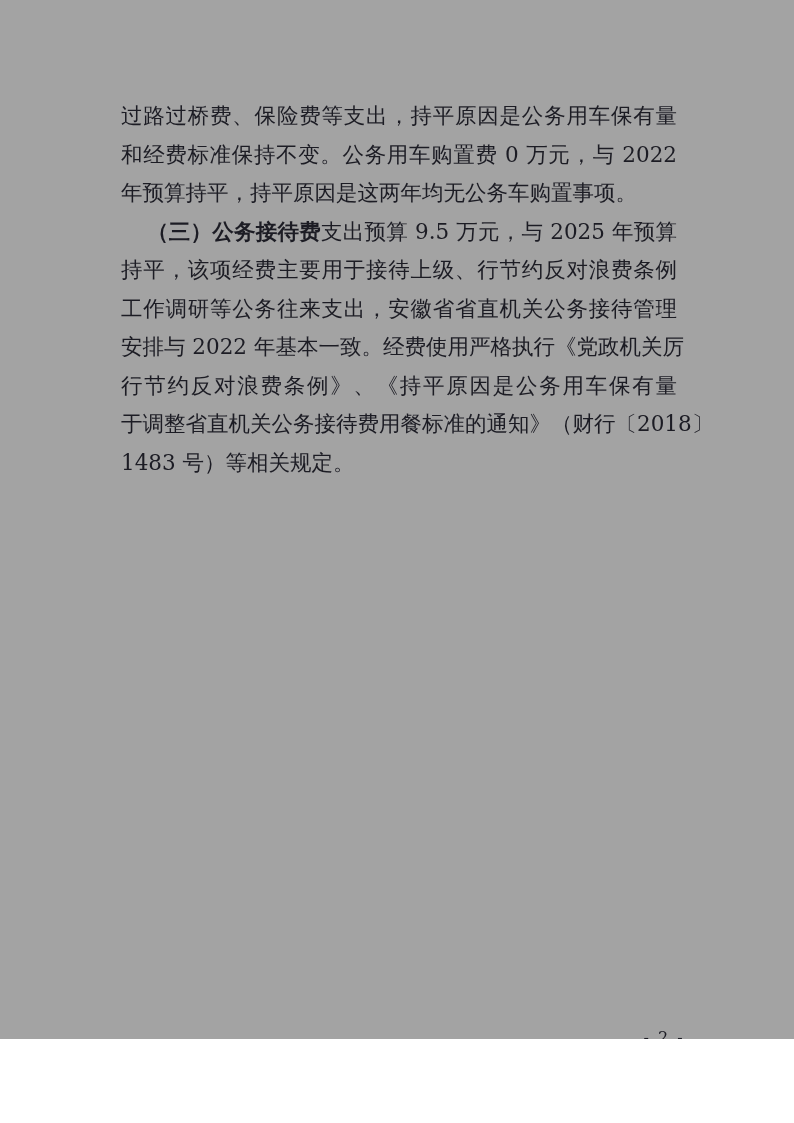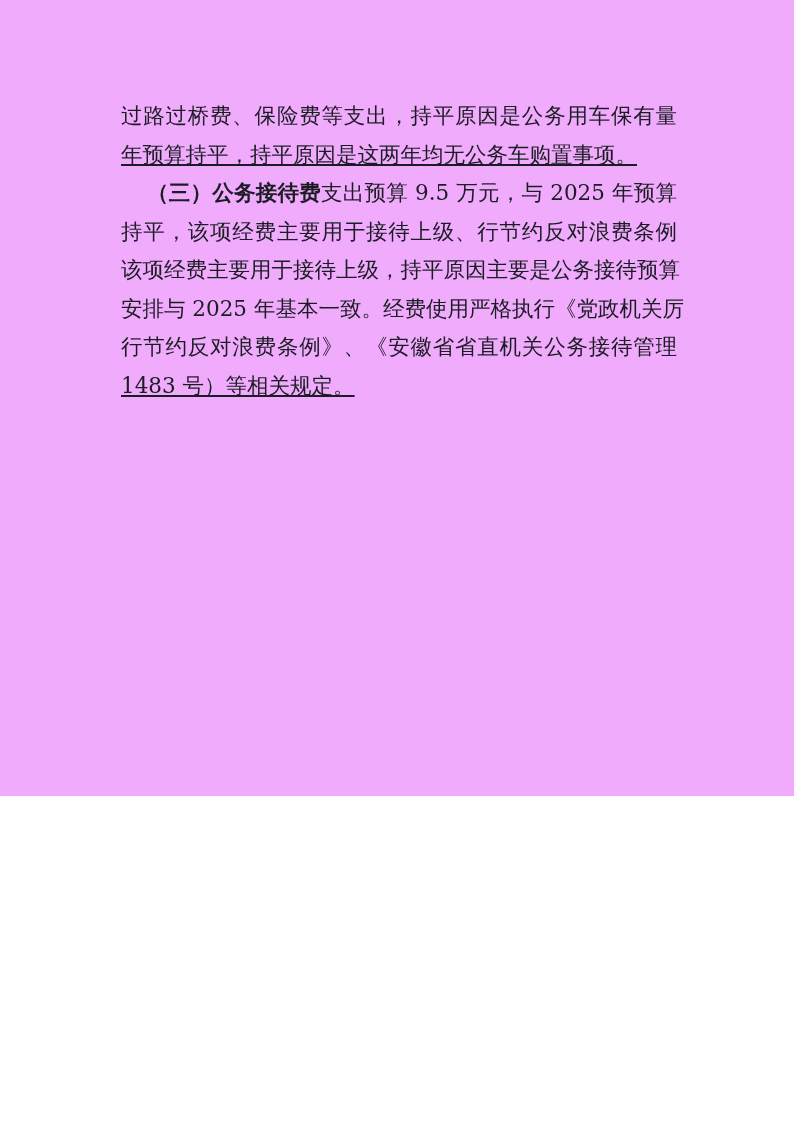--- a/index.html
+++ b/index.html
@@ -3,22 +3,22 @@
 <meta charset="utf-8">
 <style>
   html, body {
     margin: 0;
     padding: 0;
     background: #ffffff;
   }
   .page {
     position: relative;
     width: 794px;
-    height: 796px;
-    background: #f0abfc;
+    height: 1039px;
+    background: #a3a3a3;
     overflow: hidden;
     font-family: "DejaVu Serif", "Liberation Serif", serif;
     color: #1c1c24;
   }
   .doc-text {
     position: absolute;
     left: 121px;
     top: 97px;
     width: 556px;
     font-size: 21.5px;
@@ -27,21 +27,20 @@
   .t-line {
     height: 38.5px;
     white-space: nowrap;
     text-align: justify;
     text-align-last: justify;
     text-justify: inter-character;
   }
   .t-line.t-last {
     text-align: center;
     text-align-last: left;
-    text-decoration: underline;
   }
   .t-line.t-indent {
     text-indent: 26px;
   }
   .bold-run {
     font-weight: bold;
     font-family: Liberation Serif, serif;
   }
   .page-number {
     position: absolute;
@@ -57,31 +56,33 @@
 </style>
 </head>
 <body>
 
 <div class="page">
 
   <div class="doc-text">
 
     <div>
       <div class="t-line">过路过桥费、保险费等支出，持平原因是公务用车保有量</div>
+      <div class="t-line">和经费标准保持不变。公务用车购置费 0 万元，与 2022</div>
       <div class="t-line t-last">年预算持平，持平原因是这两年均无公务车购置事项。</div>
     </div>
 
     <div>
       <div class="t-line t-indent">
         <span class="bold-run">（三）公务接待费</span><span>支出预算 9.5 万元，与 2025 年预算</span>
       </div>
       <div class="t-line">持平，该项经费主要用于接待上级、行节约反对浪费条例</div>
-      <div class="t-line">该项经费主要用于接待上级，持平原因主要是公务接待预算</div>
-      <div class="t-line">安排与 2025 年基本一致。经费使用严格执行《党政机关厉</div>
-      <div class="t-line">行节约反对浪费条例》、《安徽省省直机关公务接待管理</div>
+      <div class="t-line">工作调研等公务往来支出，安徽省省直机关公务接待管理</div>
+      <div class="t-line">安排与 2022 年基本一致。经费使用严格执行《党政机关厉</div>
+      <div class="t-line">行节约反对浪费条例》、《持平原因是公务用车保有量</div>
+      <div class="t-line">于调整省直机关公务接待费用餐标准的通知》（财行〔2018〕</div>
       <div class="t-line t-last">1483 号）等相关规定。</div>
     </div>
 
   </div>
 
   <div class="page-number">- 2 -</div>
 
 </div>
 
 </body></html>

